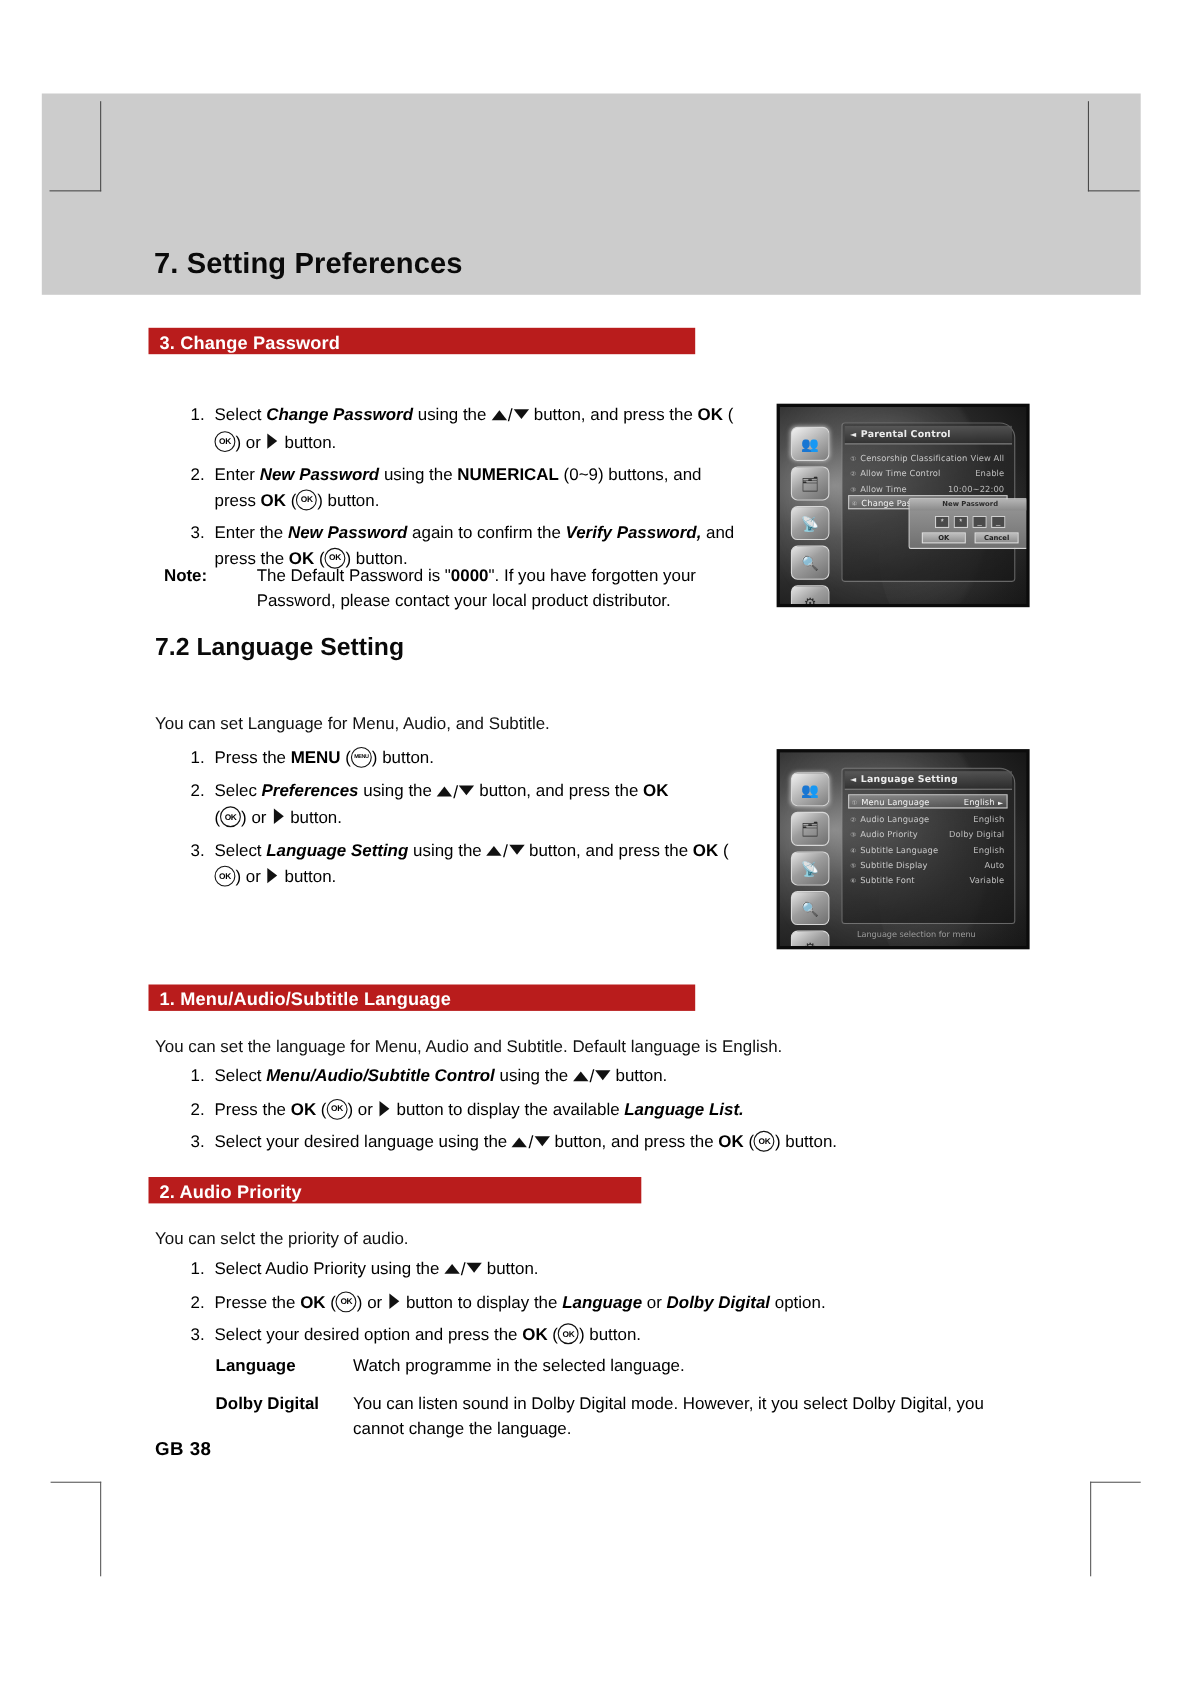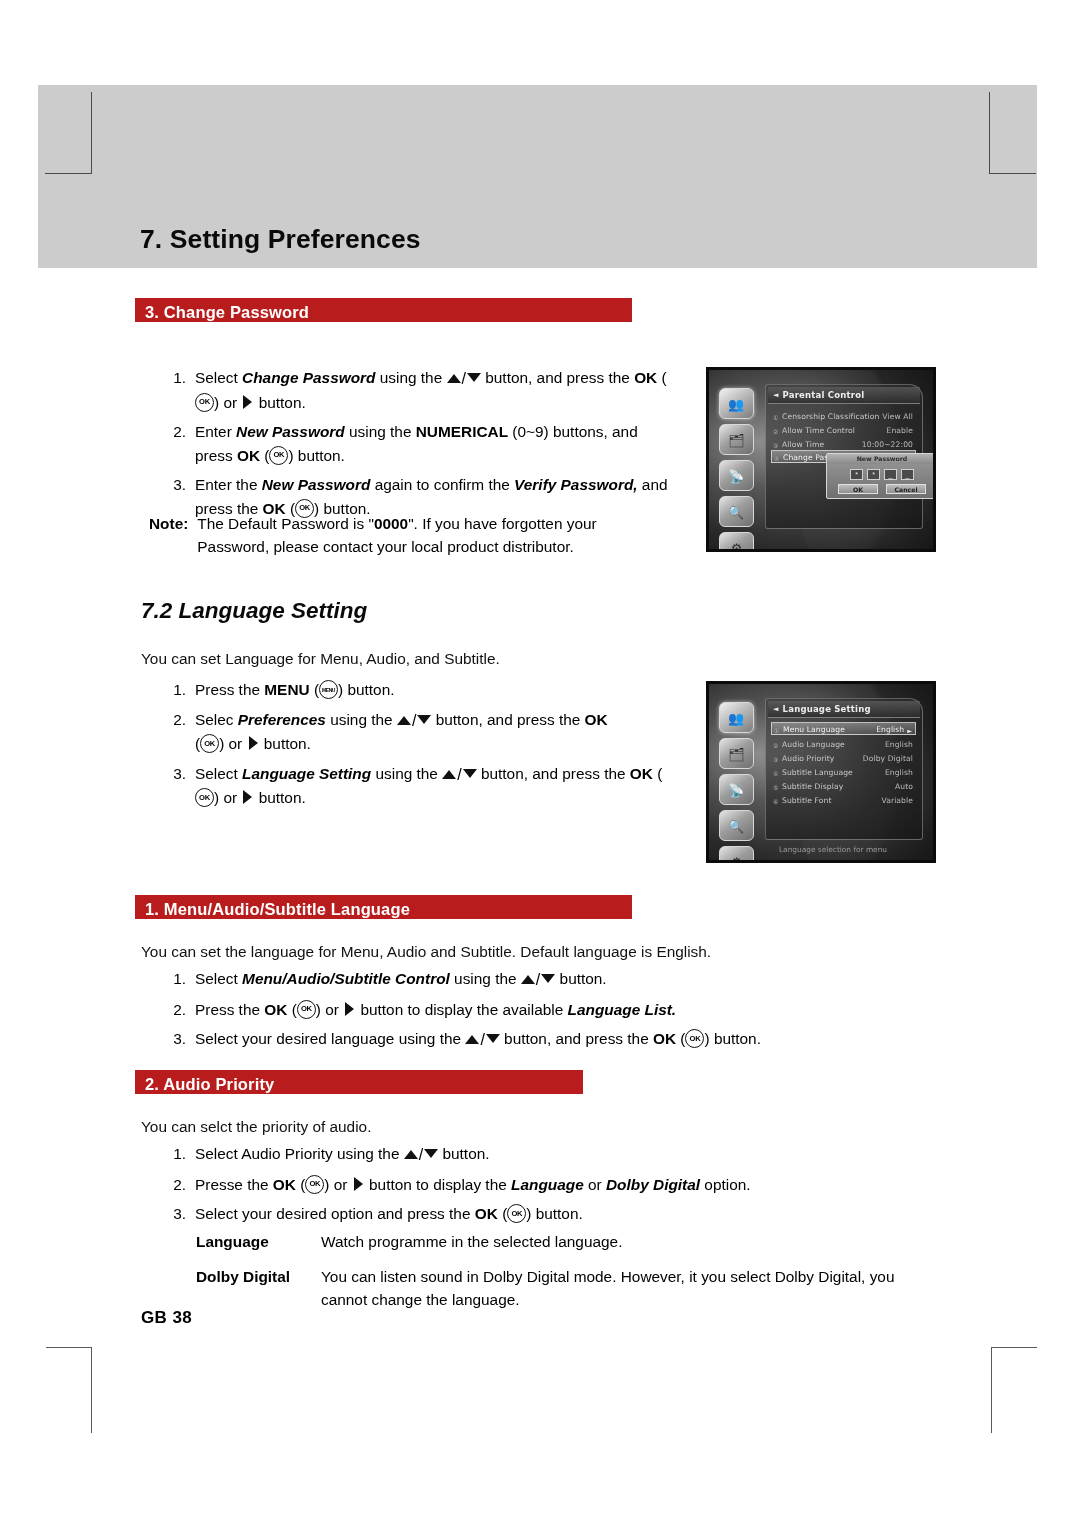--- a/index.html
+++ b/index.html
@@ -106,20 +106,21 @@
     text-align: right;
     padding-right: 9px;
   }
   .li .txt { flex: 1; }
 
   .note-row {
     position: absolute;
     display: flex;
     font-size: 15.4px;
     line-height: 23px;
+    gap: 36px;
   }
   .note-row .nlabel { font-weight: bold; flex: 0 0 auto; padding-right: 9px; }
 
   .defrow {
     position: absolute;
     display: flex;
     font-size: 15.4px;
     line-height: 23px;
   }
   .defrow .dterm { flex: 0 0 125px; font-weight: bold; }
@@ -473,21 +474,21 @@
           </div>
           <div class="pw-btns">
             <div class="pw-btn">OK</div>
             <div class="pw-btn">Cancel</div>
           </div>
         </div>
       </div>
     </div>
   </div>
 
-  <div class="h2" style="left:141px; top:598px;font-style:italic;">7.2 Language Setting</div>
+  <div class="h2" style="left:141px; top:575px;">7.2 Language Setting</div>
 
   <div class="body-text" style="left:141px; top:648px; width:560px;">You can set Language for Menu, Audio, and Subtitle.</div>
 
   <div class="olist" style="left:165px; top:678px; width:510px;">
     <div class="li">
       <div class="num">1.</div>
       <div class="txt"><span>Press the </span><b>MENU</b><span> (</span><span class="ic-menu"></span><span>) button.</span></div>
     </div>
     <div class="li">
       <div class="num">2.</div>

